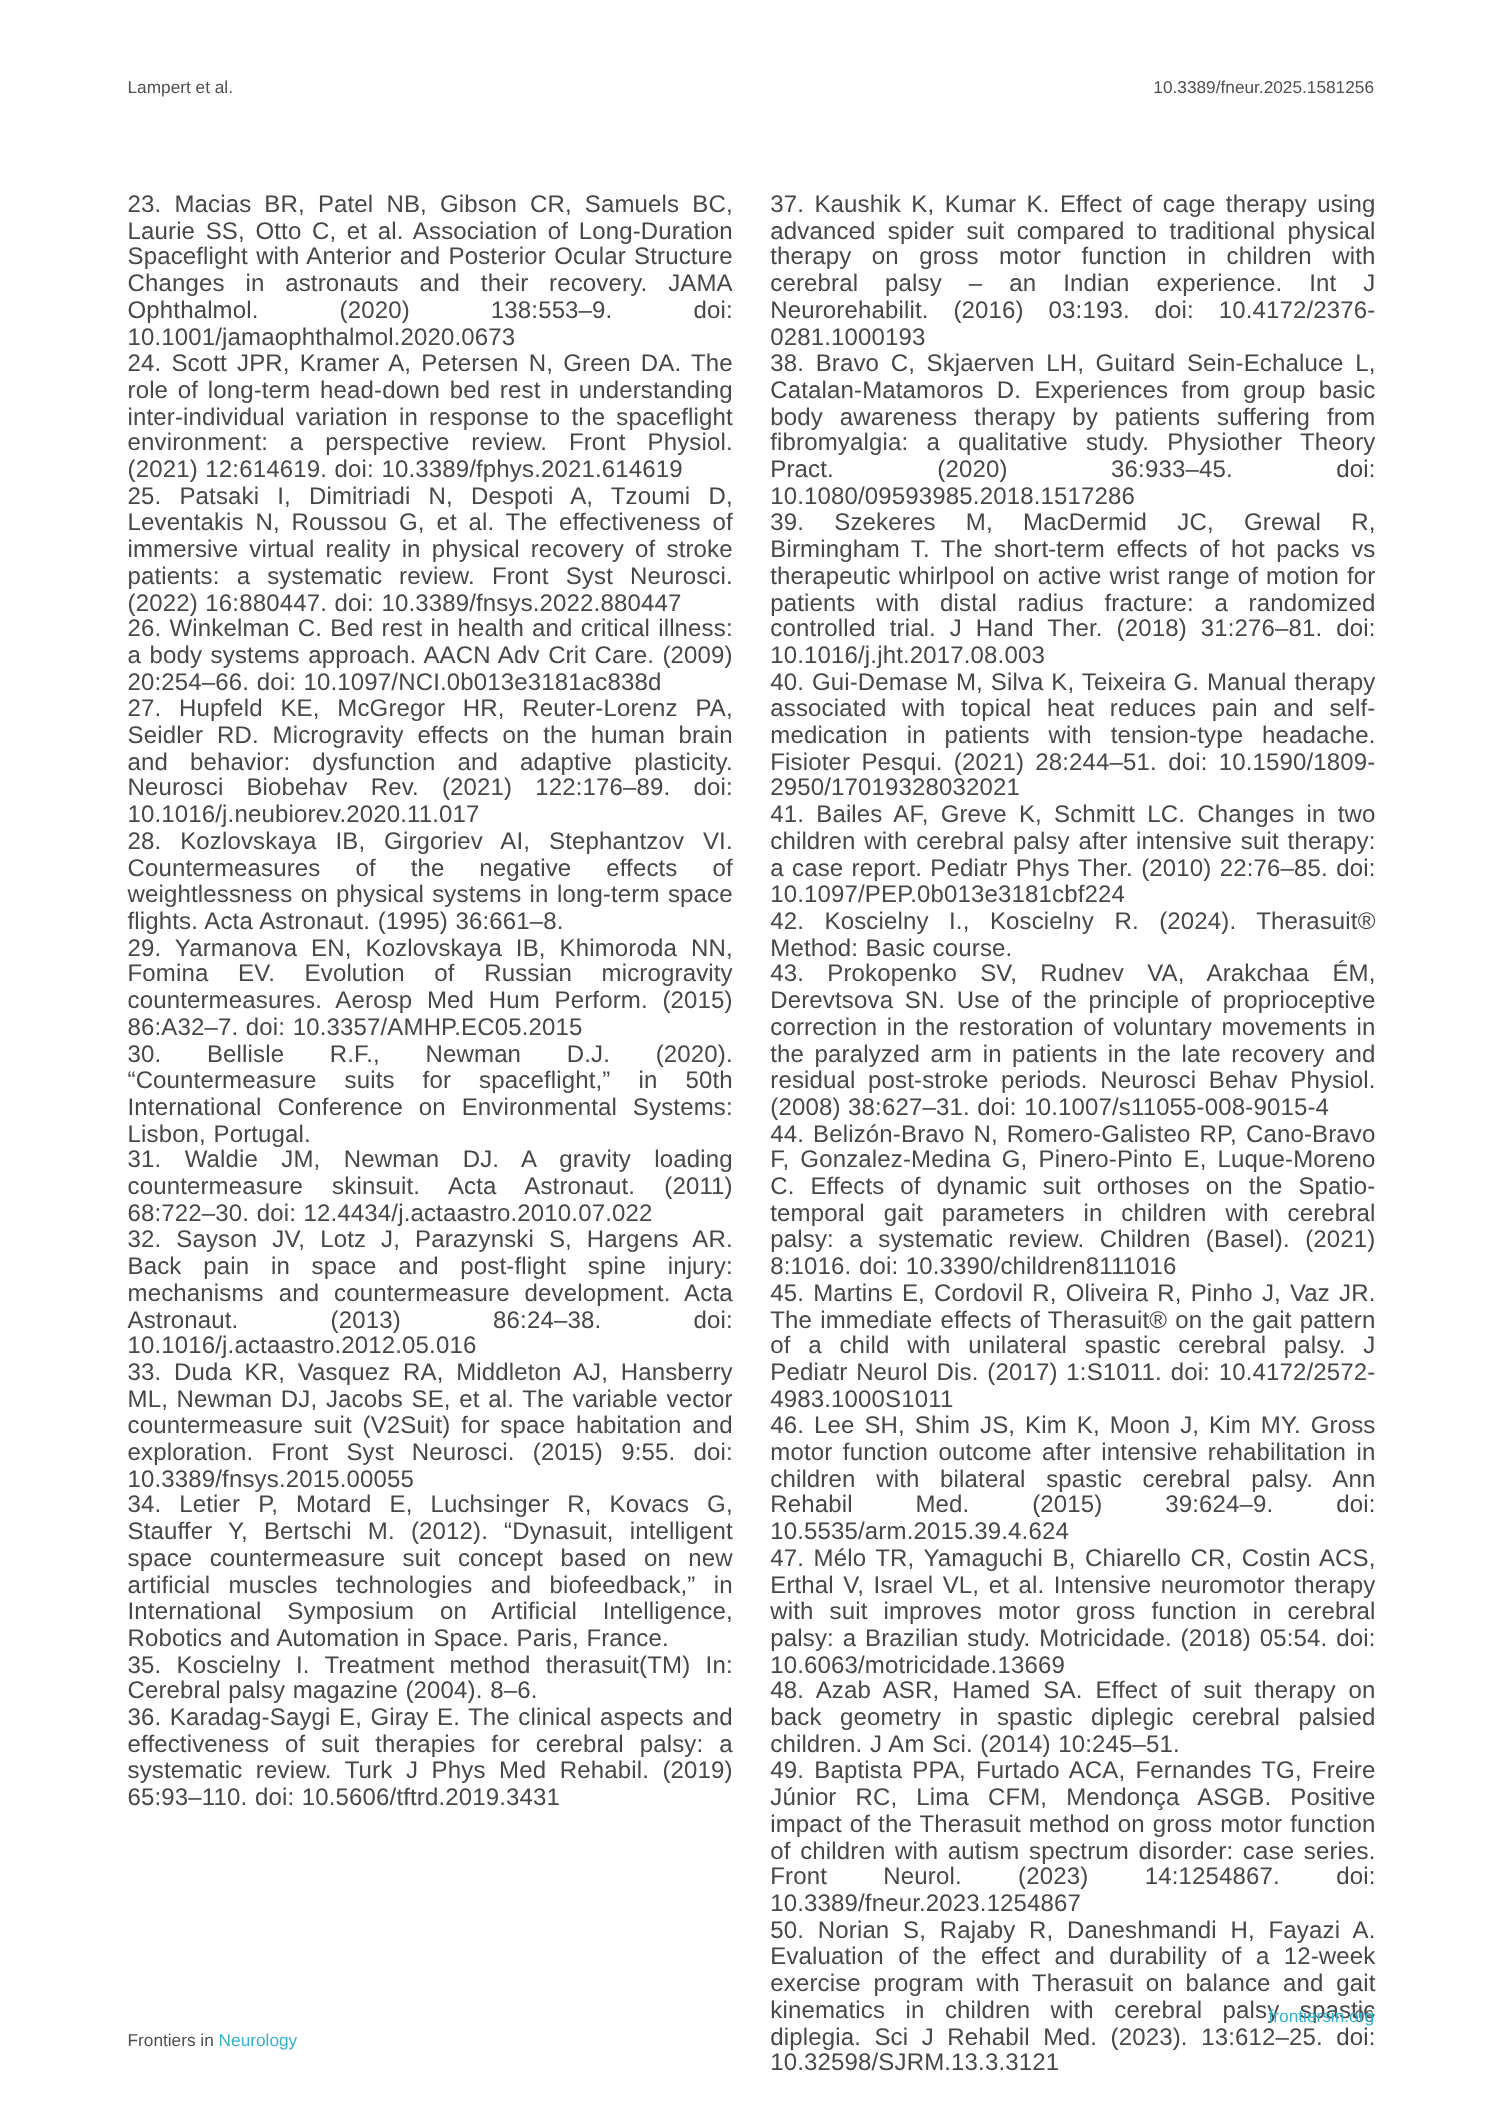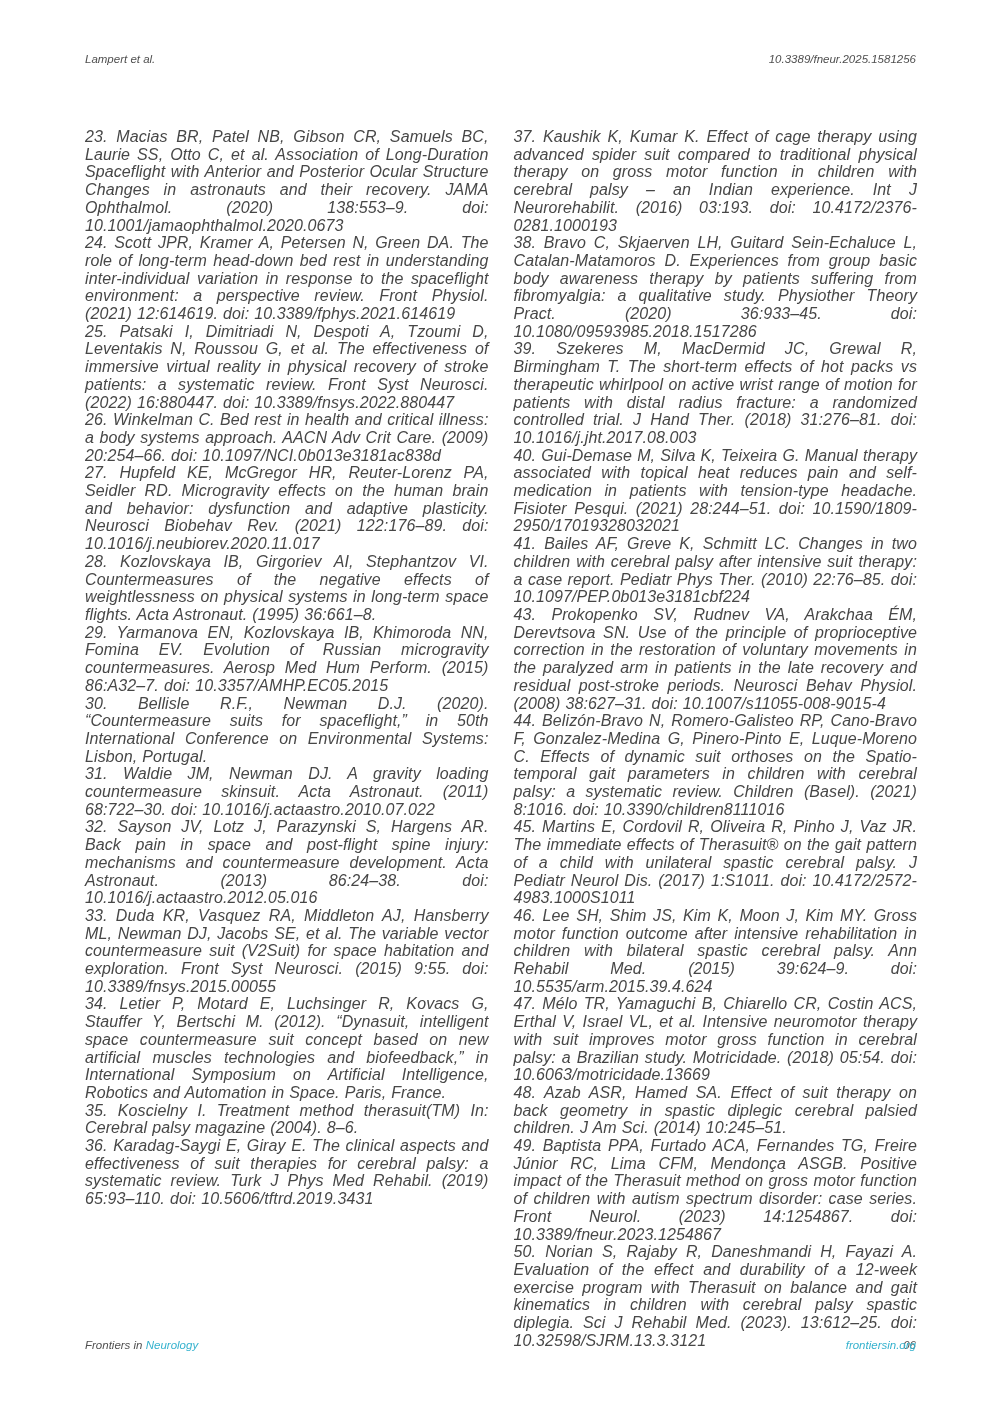--- a/index.html
+++ b/index.html
@@ -8,21 +8,20 @@
     width: 1000px; height: 1415px;
     font-family: "Liberation Sans", sans-serif;
     color: #474747;
     position: relative;
   }
   .page {
     position: relative;
     width: 1000px; height: 1415px;
     background: #ffffff;
     overflow: hidden;
-    font-style: italic;
   }
   .header {
     position: absolute;
     top: 53px; left: 85px; right: 84px;
     display: flex;
     justify-content: space-between;
     font-size: 11.5px;
     color: #4f4f4f;
   }
   .columns {
@@ -41,21 +40,21 @@
     letter-spacing: 0.1px;
     word-spacing: 0.5px;
   }
   .footer {
     position: absolute;
     top: 1339px; left: 85px; right: 84px;
     height: 16px;
     font-size: 11.5px;
     color: #4f4f4f;
   }
-  .footer .left { position: absolute; left: 0; top: 0; }
+  .footer .left { position: absolute; left: 0; top: 16px; }
   .footer .center { position: absolute; left: 0; right: 0; top: 0; text-align: right; }
   .footer .right { position: absolute; right: 0; top: 0; }
   .teal { color: #35b2ce; }
   a.teal { text-decoration: none; cursor: pointer; }
 </style>
 </head>
 <body>
 
 <div class="page">
 
@@ -67,33 +66,34 @@
   <div class="columns">
     <div class="col" id="refs-left">
         <p class="ref">23. Macias BR, Patel NB, Gibson CR, Samuels BC, Laurie SS, Otto C, et al. Association of Long-Duration Spaceflight with Anterior and Posterior Ocular Structure Changes in astronauts and their recovery. JAMA Ophthalmol. (2020) 138:553–9. doi: 10.1001/jamaophthalmol.2020.0673</p>
         <p class="ref">24. Scott JPR, Kramer A, Petersen N, Green DA. The role of long-term head-down bed rest in understanding inter-individual variation in response to the spaceflight environment: a perspective review. Front Physiol. (2021) 12:614619. doi: 10.3389/fphys.2021.614619</p>
         <p class="ref">25. Patsaki I, Dimitriadi N, Despoti A, Tzoumi D, Leventakis N, Roussou G, et al. The effectiveness of immersive virtual reality in physical recovery of stroke patients: a systematic review. Front Syst Neurosci. (2022) 16:880447. doi: 10.3389/fnsys.2022.880447</p>
         <p class="ref">26. Winkelman C. Bed rest in health and critical illness: a body systems approach. AACN Adv Crit Care. (2009) 20:254–66. doi: 10.1097/NCI.0b013e3181ac838d</p>
         <p class="ref">27. Hupfeld KE, McGregor HR, Reuter-Lorenz PA, Seidler RD. Microgravity effects on the human brain and behavior: dysfunction and adaptive plasticity. Neurosci Biobehav Rev. (2021) 122:176–89. doi: 10.1016/j.neubiorev.2020.11.017</p>
         <p class="ref">28. Kozlovskaya IB, Girgoriev AI, Stephantzov VI. Countermeasures of the negative effects of weightlessness on physical systems in long-term space flights. Acta Astronaut. (1995) 36:661–8.</p>
         <p class="ref">29. Yarmanova EN, Kozlovskaya IB, Khimoroda NN, Fomina EV. Evolution of Russian microgravity countermeasures. Aerosp Med Hum Perform. (2015) 86:A32–7. doi: 10.3357/AMHP.EC05.2015</p>
         <p class="ref">30. Bellisle R.F., Newman D.J. (2020). “Countermeasure suits for spaceflight,” in 50th International Conference on Environmental Systems: Lisbon, Portugal.</p>
-        <p class="ref">31. Waldie JM, Newman DJ. A gravity loading countermeasure skinsuit. Acta Astronaut. (2011) 68:722–30. doi: 10.1016/j.actaastro.2010.07.022</p>
+        <p class="ref">31. Waldie JM, Newman DJ. A gravity loading countermeasure skinsuit. Acta Astronaut. (2011) 68:722–30. doi: 12.4434/j.actaastro.2010.07.022</p>
         <p class="ref">32. Sayson JV, Lotz J, Parazynski S, Hargens AR. Back pain in space and post-flight spine injury: mechanisms and countermeasure development. Acta Astronaut. (2013) 86:24–38. doi: 10.1016/j.actaastro.2012.05.016</p>
         <p class="ref">33. Duda KR, Vasquez RA, Middleton AJ, Hansberry ML, Newman DJ, Jacobs SE, et al. The variable vector countermeasure suit (V2Suit) for space habitation and exploration. Front Syst Neurosci. (2015) 9:55. doi: 10.3389/fnsys.2015.00055</p>
         <p class="ref">34. Letier P, Motard E, Luchsinger R, Kovacs G, Stauffer Y, Bertschi M. (2012). “Dynasuit, intelligent space countermeasure suit concept based on new artificial muscles technologies and biofeedback,” in International Symposium on Artificial Intelligence, Robotics and Automation in Space. Paris, France.</p>
         <p class="ref">35. Koscielny I. Treatment method therasuit(TM) In: Cerebral palsy magazine (2004). 8–6.</p>
         <p class="ref">36. Karadag-Saygi E, Giray E. The clinical aspects and effectiveness of suit therapies for cerebral palsy: a systematic review. Turk J Phys Med Rehabil. (2019) 65:93–110. doi: 10.5606/tftrd.2019.3431</p>
       </div>
     <div class="col" id="refs-right">
         <p class="ref">37. Kaushik K, Kumar K. Effect of cage therapy using advanced spider suit compared to traditional physical therapy on gross motor function in children with cerebral palsy – an Indian experience. Int J Neurorehabilit. (2016) 03:193. doi: 10.4172/2376-0281.1000193</p>
         <p class="ref">38. Bravo C, Skjaerven LH, Guitard Sein-Echaluce L, Catalan-Matamoros D. Experiences from group basic body awareness therapy by patients suffering from fibromyalgia: a qualitative study. Physiother Theory Pract. (2020) 36:933–45. doi: 10.1080/09593985.2018.1517286</p>
         <p class="ref">39. Szekeres M, MacDermid JC, Grewal R, Birmingham T. The short-term effects of hot packs vs therapeutic whirlpool on active wrist range of motion for patients with distal radius fracture: a randomized controlled trial. J Hand Ther. (2018) 31:276–81. doi: 10.1016/j.jht.2017.08.003</p>
         <p class="ref">40. Gui-Demase M, Silva K, Teixeira G. Manual therapy associated with topical heat reduces pain and self-medication in patients with tension-type headache. Fisioter Pesqui. (2021) 28:244–51. doi: 10.1590/1809-2950/17019328032021</p>
         <p class="ref">41. Bailes AF, Greve K, Schmitt LC. Changes in two children with cerebral palsy after intensive suit therapy: a case report. Pediatr Phys Ther. (2010) 22:76–85. doi: 10.1097/PEP.0b013e3181cbf224</p>
+        <p class="ref">42. Koscielny I., Koscielny R. (2024). Therasuit® Method: Basic course.</p>
         <p class="ref">43. Prokopenko SV, Rudnev VA, Arakchaa ÉM, Derevtsova SN. Use of the principle of proprioceptive correction in the restoration of voluntary movements in the paralyzed arm in patients in the late recovery and residual post-stroke periods. Neurosci Behav Physiol. (2008) 38:627–31. doi: 10.1007/s11055-008-9015-4</p>
         <p class="ref">44. Belizón-Bravo N, Romero-Galisteo RP, Cano-Bravo F, Gonzalez-Medina G, Pinero-Pinto E, Luque-Moreno C. Effects of dynamic suit orthoses on the Spatio- temporal gait parameters in children with cerebral palsy: a systematic review. Children (Basel). (2021) 8:1016. doi: 10.3390/children8111016</p>
         <p class="ref">45. Martins E, Cordovil R, Oliveira R, Pinho J, Vaz JR. The immediate effects of Therasuit® on the gait pattern of a child with unilateral spastic cerebral palsy. J Pediatr Neurol Dis. (2017) 1:S1011. doi: 10.4172/2572-4983.1000S1011</p>
         <p class="ref">46. Lee SH, Shim JS, Kim K, Moon J, Kim MY. Gross motor function outcome after intensive rehabilitation in children with bilateral spastic cerebral palsy. Ann Rehabil Med. (2015) 39:624–9. doi: 10.5535/arm.2015.39.4.624</p>
         <p class="ref">47. Mélo TR, Yamaguchi B, Chiarello CR, Costin ACS, Erthal V, Israel VL, et al. Intensive neuromotor therapy with suit improves motor gross function in cerebral palsy: a Brazilian study. Motricidade. (2018) 05:54. doi: 10.6063/motricidade.13669</p>
         <p class="ref">48. Azab ASR, Hamed SA. Effect of suit therapy on back geometry in spastic diplegic cerebral palsied children. J Am Sci. (2014) 10:245–51.</p>
         <p class="ref">49. Baptista PPA, Furtado ACA, Fernandes TG, Freire Júnior RC, Lima CFM, Mendonça ASGB. Positive impact of the Therasuit method on gross motor function of children with autism spectrum disorder: case series. Front Neurol. (2023) 14:1254867. doi: 10.3389/fneur.2023.1254867</p>
         <p class="ref">50. Norian S, Rajaby R, Daneshmandi H, Fayazi A. Evaluation of the effect and durability of a 12-week exercise program with Therasuit on balance and gait kinematics in children with cerebral palsy spastic diplegia. Sci J Rehabil Med. (2023). 13:612–25. doi: 10.32598/SJRM.13.3.3121</p>
       </div>
   </div>

